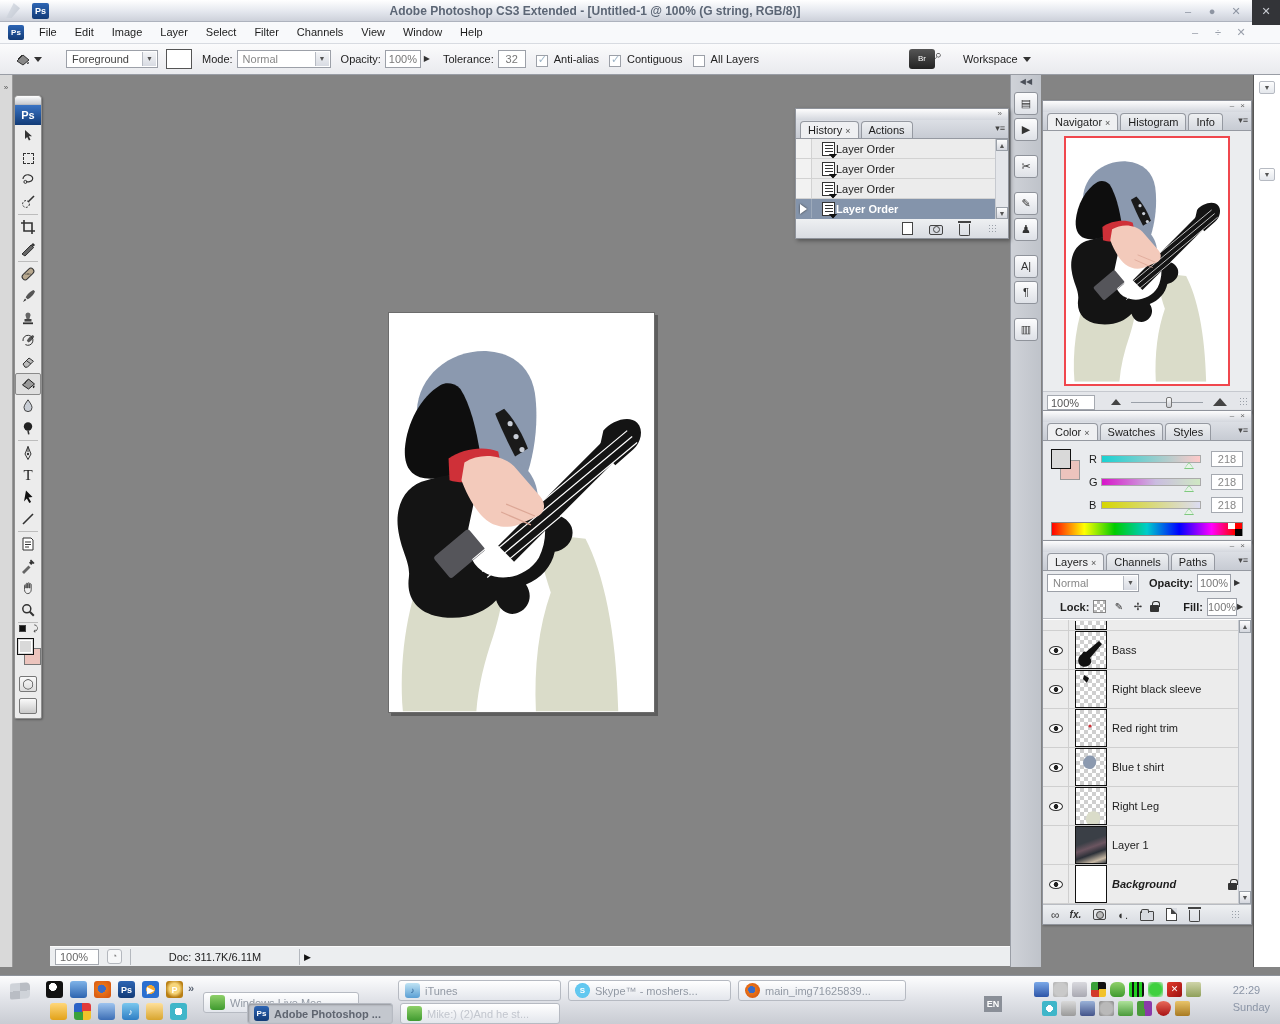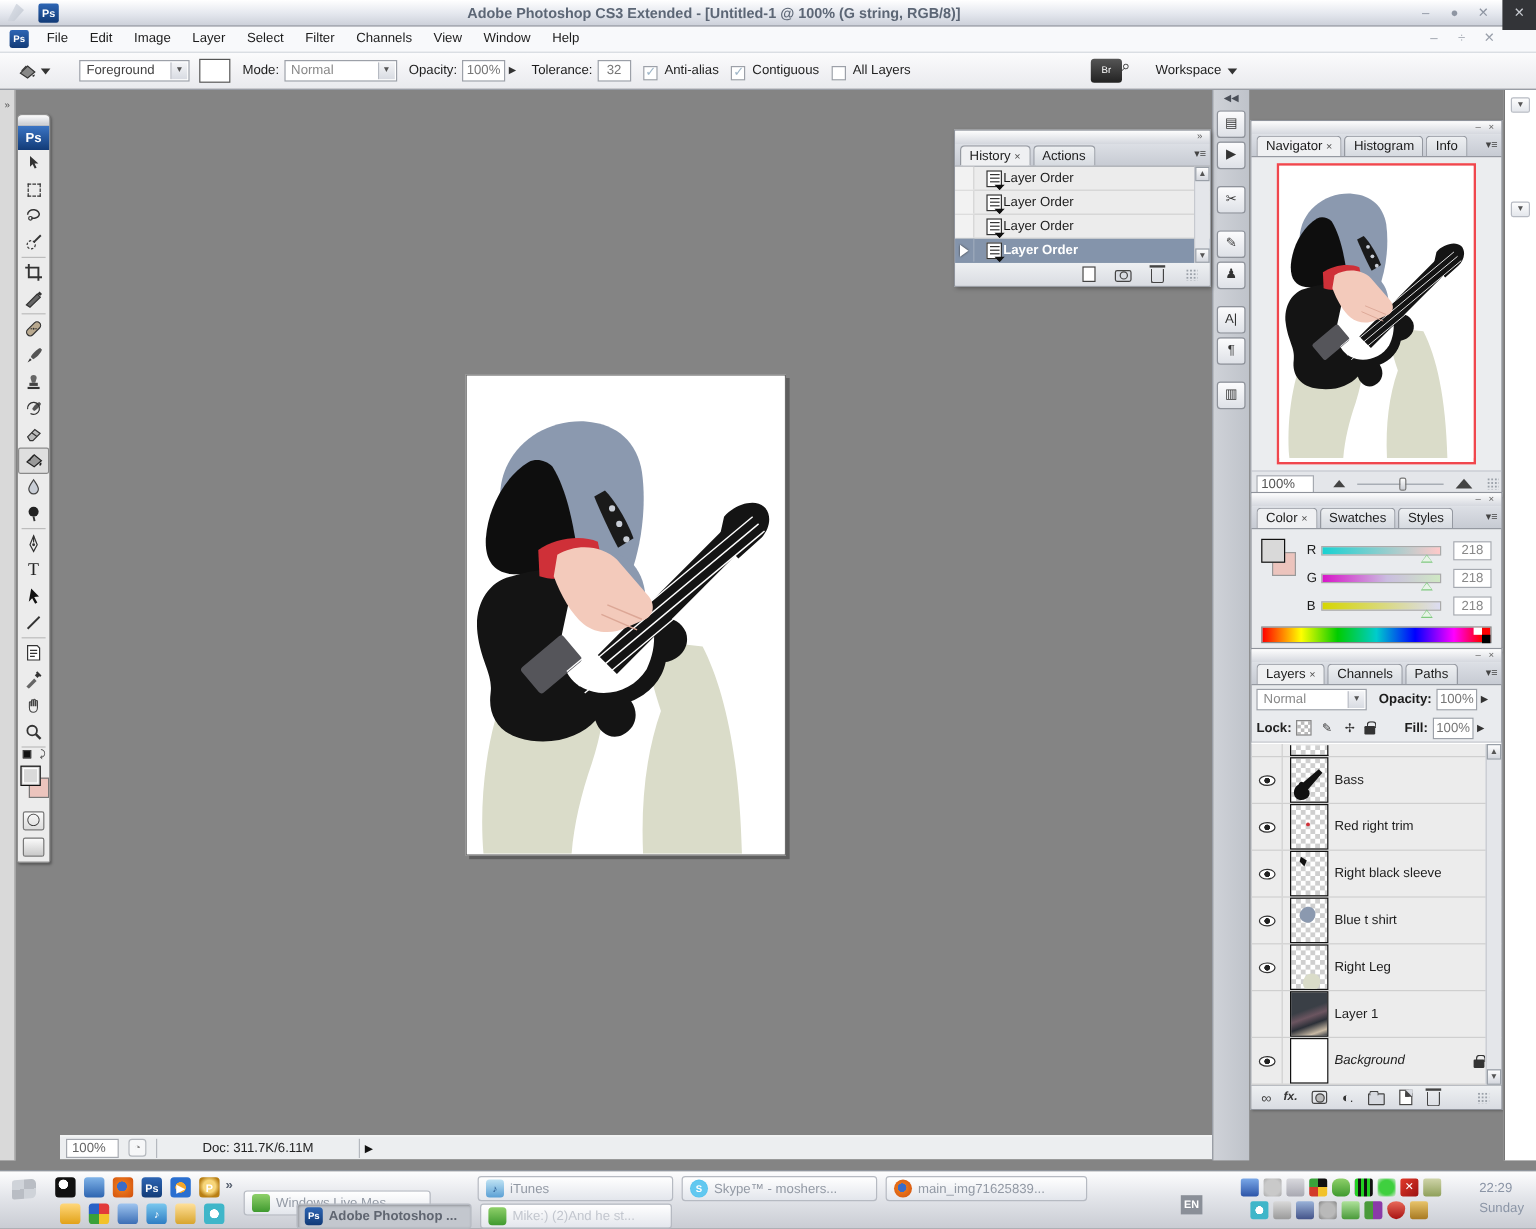--- a/index.html
+++ b/index.html
@@ -107,35 +107,35 @@
 .cp-track .th { position:absolute; left:84%; bottom:-7px; width:0; height:0; border-left:5px solid transparent; border-right:5px solid transparent; border-bottom:7px solid #7fc97f; }
 .cp-track .th::after { content:""; position:absolute; left:-4px; top:1px; border-left:4px solid transparent; border-right:4px solid transparent; border-bottom:5px solid #e7f4e7; }
 .cp-val { width:32px; height:16px; background:#fff; border:1px solid #a5a9b0; margin-left:10px; text-align:center; color:#888; line-height:15px; }
 .cp-spectrum { height:14px; margin:6px 2px 2px; border:1px solid #888; background:linear-gradient(90deg,#f00,#ff0 17%,#0c0 33%,#0cc 50%,#00f 67%,#f0f 84%,#f00 96%); position:relative; }
 .cp-spectrum .w { position:absolute; right:7px; top:0; width:7px; height:6px; background:#fff; }
 .cp-spectrum .k { position:absolute; right:0; top:6px; width:7px; height:7px; background:#000; }
 
 
 .lp-row1 { display:flex; align-items:center; height:24px; padding:0 4px; }
 .lp-mode { width:92px; }
-.lp-row2 { display:flex; align-items:center; height:24px; padding:0 4px; border-bottom:1px solid #b9bcc2; }
+.lp-row2 { display:flex; align-items:center; height:24px; padding:0 17px; border-bottom:1px solid #b9bcc2; }
 .lockicons { display:flex; gap:6px; margin-left:4px; align-items:center; }
 .lk { width:13px; height:13px; display:inline-flex; align-items:center; justify-content:center; font-size:10px; color:#333; }
 .lk-checker { background:repeating-conic-gradient(#bbb 0 25%,#fff 0 50%) 0 0/6px 6px; border:1px solid #888; }
 .padlock { position:relative; width:9px; height:7px; background:#333; border-radius:1px; margin-top:4px; display:inline-block; }
 .padlock::before { content:""; position:absolute; left:1.5px; top:-4px; width:6px; height:5px; border:1.5px solid #333; border-bottom:none; border-radius:3px 3px 0 0; }
 .layer-list { position:relative; background:#ececec; border-top:1px solid #fff; }
 .lrow { display:flex; align-items:center; height:39px; border-bottom:1px solid #cfcfcf; padding-right:14px; }
 .lrow.partial { height:11px; }
 .eyecell { width:26px; align-self:stretch; border-right:1px solid #cfcfcf; display:flex; align-items:center; justify-content:center; }
 .eye { width:14px; height:9px; border-radius:50%; border:1px solid #333; background:radial-gradient(circle at 50% 50%,#222 2.2px,#fff 2.6px); }
 .lthumb { width:32px; height:38px; border:1px solid #111; background:repeating-conic-gradient(#cfcfcf 0 25%,#fff 0 50%) 0 0/8px 8px; margin-left:6px; position:relative; overflow:hidden; }
 .lrow.partial .lthumb { height:9px; border-top:none; }
 .lname { margin-left:5px; color:#1c1c1c; }
-.lname.italic { font-style:italic; }
+.lname.italic { font-style:italic;font-weight:bold; }
 .lrow .rlock { margin-left:auto; }
 .lscroll { position:absolute; right:0; top:0; bottom:0; width:13px; background:#e4e6ea; border-left:1px solid #c6c9cf; }
 .lscroll .up,.lscroll .dn { position:absolute; left:0; right:0; height:13px; background:linear-gradient(#fdfdfd,#d4d7de); border:1px solid #9aa0a8; color:#555; font-size:7px; text-align:center; line-height:12px; }
 .lscroll .dn { bottom:0; }
 .lp-foot { height:20px; display:flex; align-items:center; gap:12px; padding:0 8px; background:linear-gradient(#eef0f2,#d9dce2); border-top:1px solid #b9bcc2; }
 .fxtext { font-style:italic; font-weight:bold; color:#333; font-size:10px; }
 .i-mask { width:13px; height:11px; border:1px solid #444; border-radius:2px; display:flex; align-items:center; justify-content:center; }
 .i-mask::after { content:""; width:6px; height:6px; border:1px solid #444; border-radius:50%; background:#bbb; }
 .i-folder { width:14px; height:10px; background:#d7dae0; border:1px solid #444; border-radius:1px; position:relative; margin-top:3px; }
 .i-folder::before { content:""; position:absolute; left:0; top:-3px; width:6px; height:3px; background:#d7dae0; border:1px solid #444; border-bottom:none; border-radius:2px 2px 0 0; }
@@ -571,32 +571,32 @@
       <span class="lthumb"><svg width="32" height="38" viewBox="0 0 32 38">
             <path d="M6 22c-4 2-5 8-2 11s9 2 11-2c1-2 0-4-1-5l12-14-3-3-13 11c-1-1-3-1-4 2z" fill="#111"></path>
           </svg></span>
       <span class="lname">Bass</span>
     </div>
     <div class="lrow">
       <span class="eyecell">
           <span class="eye"></span>
         </span>
       <span class="lthumb"><svg width="32" height="38">
+            <path d="M8 4l5 3-2 5-4-4z" fill="#111"></path>
+          </svg></span>
+      <span class="lname">Right black sleeve</span>
+    </div>
+    <div class="lrow">
+      <span class="eyecell">
+          <span class="eye"></span>
+        </span>
+      <span class="lthumb"><svg width="32" height="38">
             <circle cx="14" cy="16" r="1.6" fill="var(--trim)"></circle>
           </svg></span>
       <span class="lname">Red right trim</span>
-    </div>
-    <div class="lrow">
-      <span class="eyecell">
-          <span class="eye"></span>
-        </span>
-      <span class="lthumb"><svg width="32" height="38">
-            <path d="M8 4l5 3-2 5-4-4z" fill="#111"></path>
-          </svg></span>
-      <span class="lname">Right black sleeve</span>
     </div>
     <div class="lrow">
       <span class="eyecell">
           <span class="eye"></span>
         </span>
       <span class="lthumb"><svg width="32" height="38">
             <path d="M10 8c4-3 9-1 10 3s-2 9-6 9-7-3-7-6 1-4 3-6z" fill="var(--hoodie)"></path>
           </svg></span>
       <span class="lname">Blue t shirt</span>
     </div>

